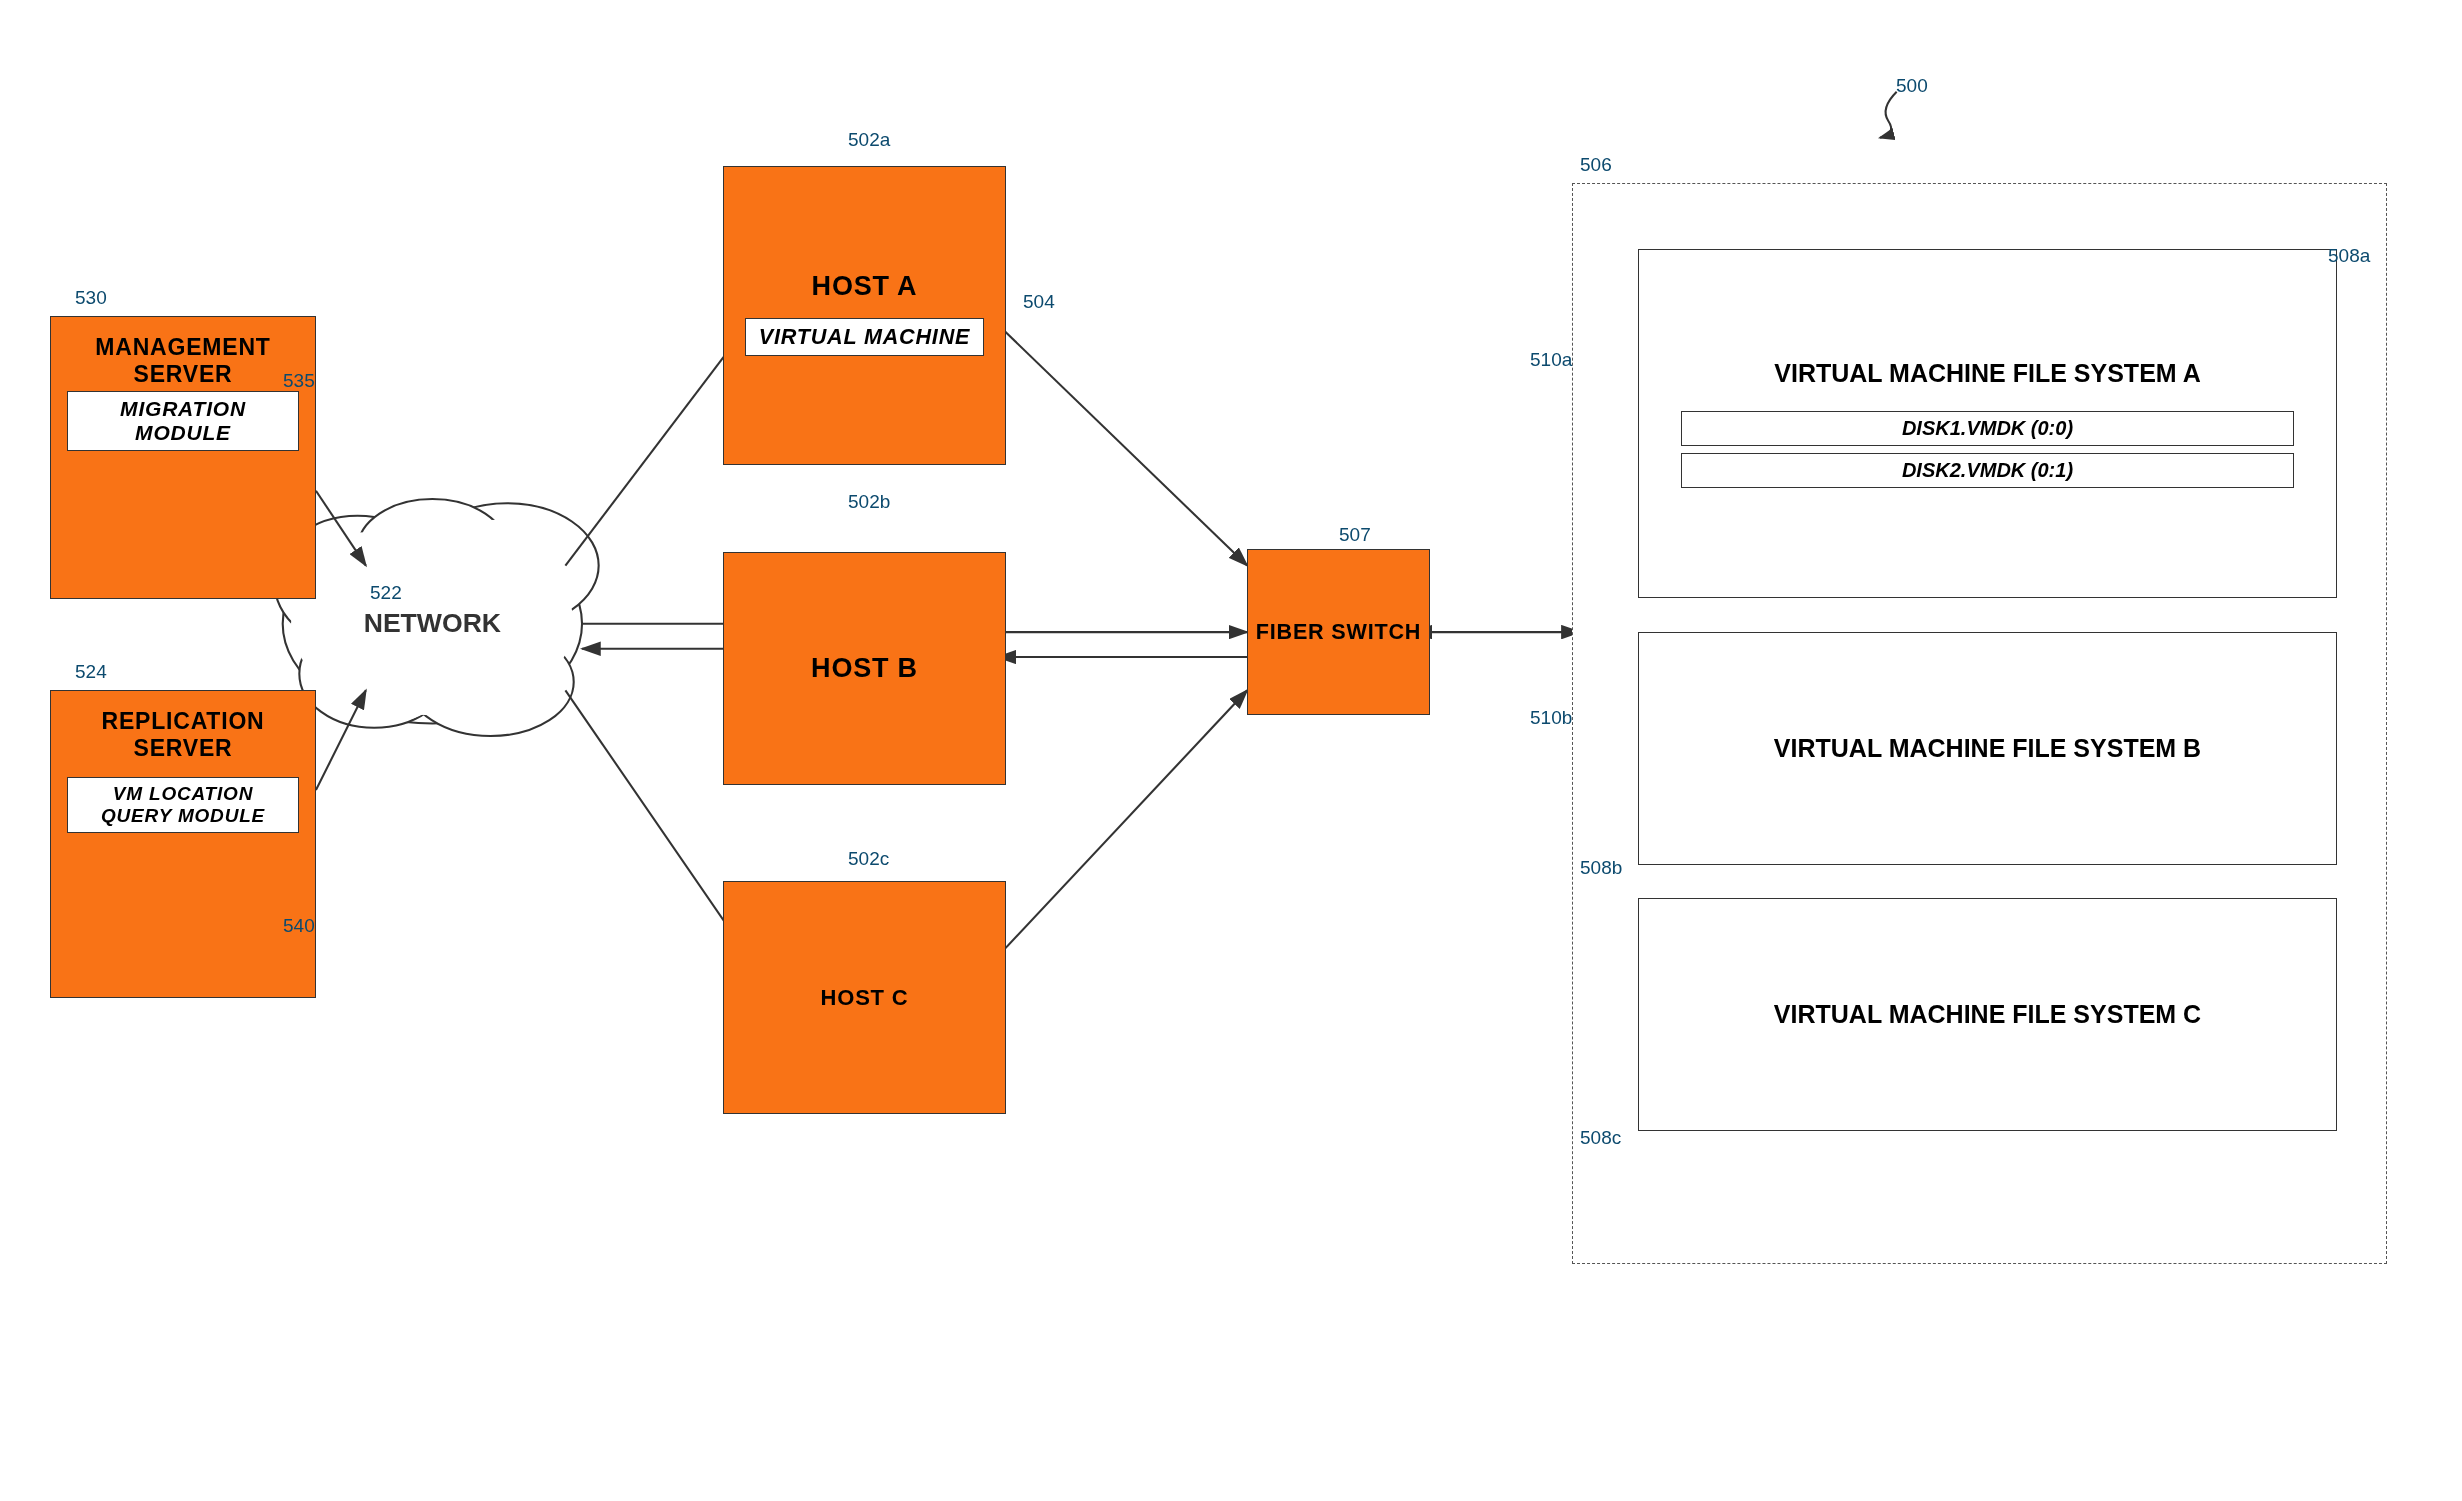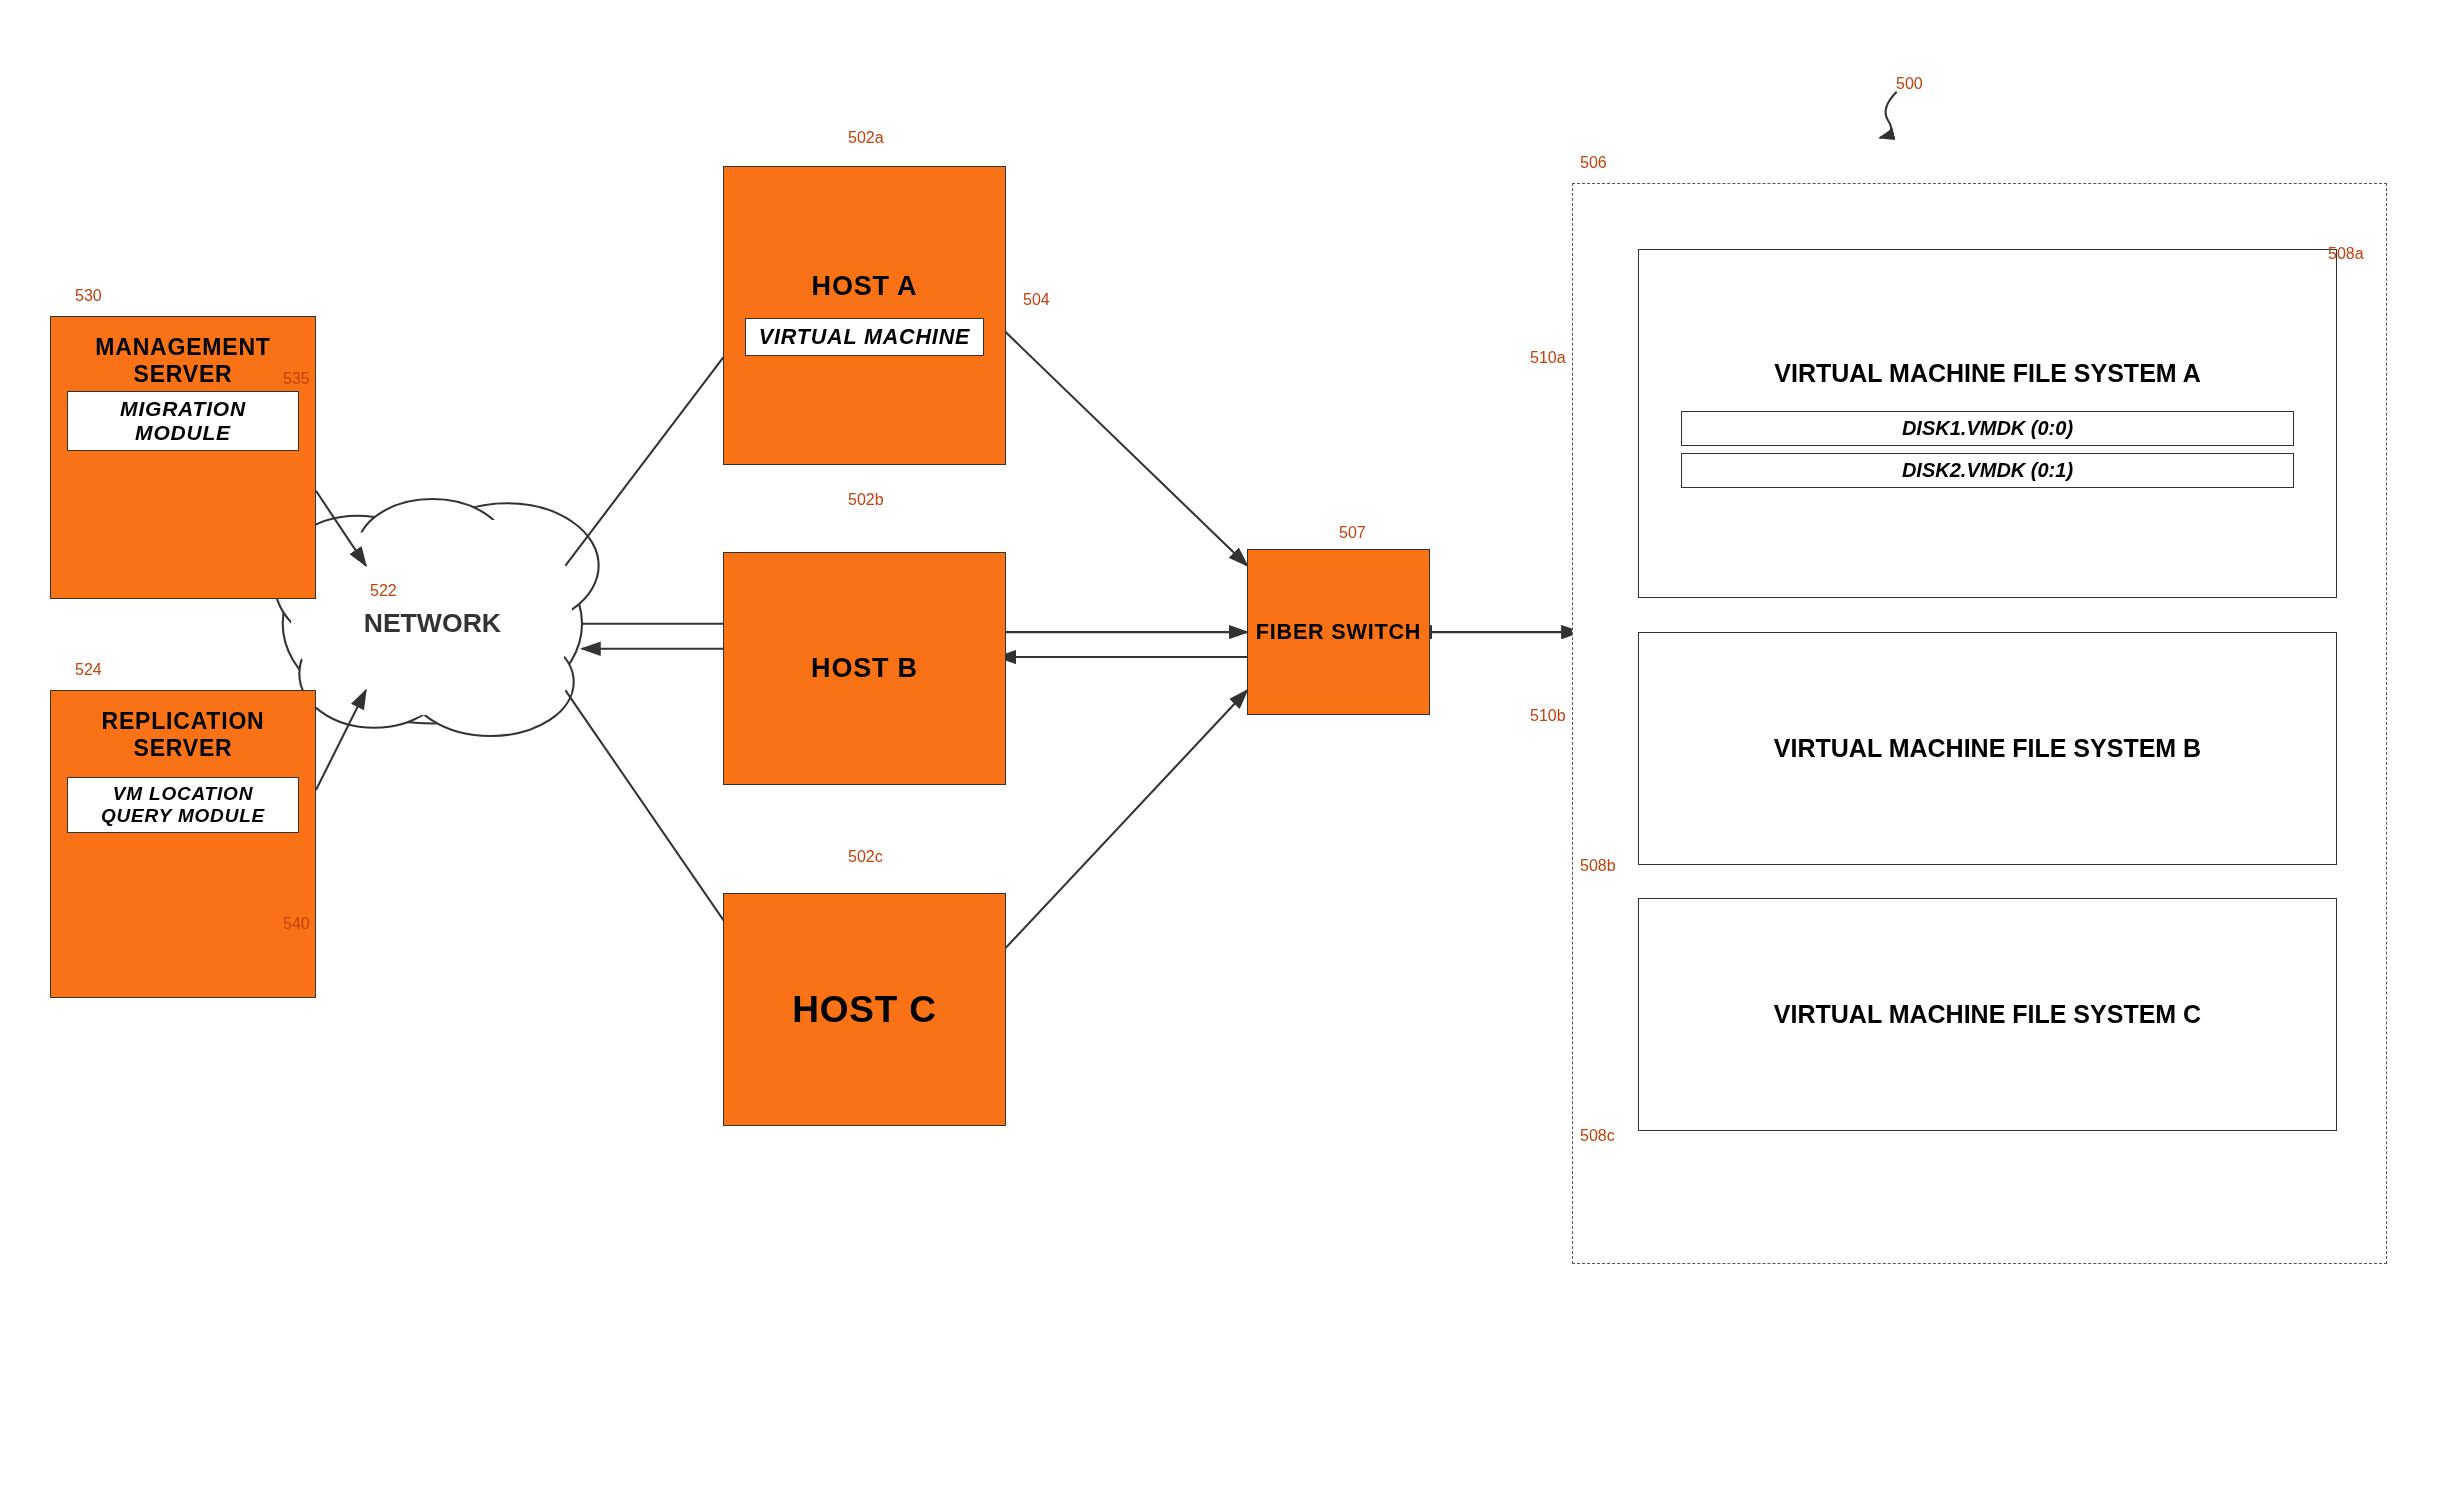--- a/index.html
+++ b/index.html
@@ -30,22 +30,22 @@
       font-weight: bold;
       letter-spacing: 0.8px;
     }
     .box-dashed {
       position: absolute;
       border: 1.7px dashed #555;
       background: #ffffff;
     }
     .label-ref {
       position: absolute;
-      font-size: 16px;
-      color: #c2410c;
+      font-size: 19px;
+      color: #0c4a6e;
     }
     svg.diagram-svg {
       position: absolute;
       top: 0;
       left: 0;
       width: 2462px;
       height: 1502px;
       pointer-events: none;
     }
     .inner-box {
@@ -181,21 +181,21 @@
     </div>
   </div>
   <div class="label-ref" style="left:848px; top:129px;">502a</div>
   <div class="label-ref" style="left:1023px; top:291px;">504</div>
 
   <div class="box" style="left:723px; top:552px; width:283px; height:233px; font-size:27px;">
     <span>HOST B</span>
   </div>
   <div class="label-ref" style="left:848px; top:491px;">502b</div>
 
-  <div class="box" style="left:723px; top:881px; width:283px; height:233px; font-size:37px;margin-top:12px;">
+  <div class="box" style="left:723px; top:881px; width:283px; height:233px; font-size:22px;">
     <span>HOST C</span>
   </div>
   <div class="label-ref" style="left:848px; top:848px;">502c</div>
 
   <div class="box" style="left:50px; top:316px; width:266px; height:283px; font-size:23px; flex-direction:column; justify-content:flex-start; padding-top:16.6px;">
     <div style="font-size:23px; font-weight:bold; text-align:center; margin-bottom:0;">MANAGEMENT
 SERVER</div>
     <div class="inner-box" style="width:88%; font-size:21px;">
       <span>MIGRATION
 MODULE</span>

